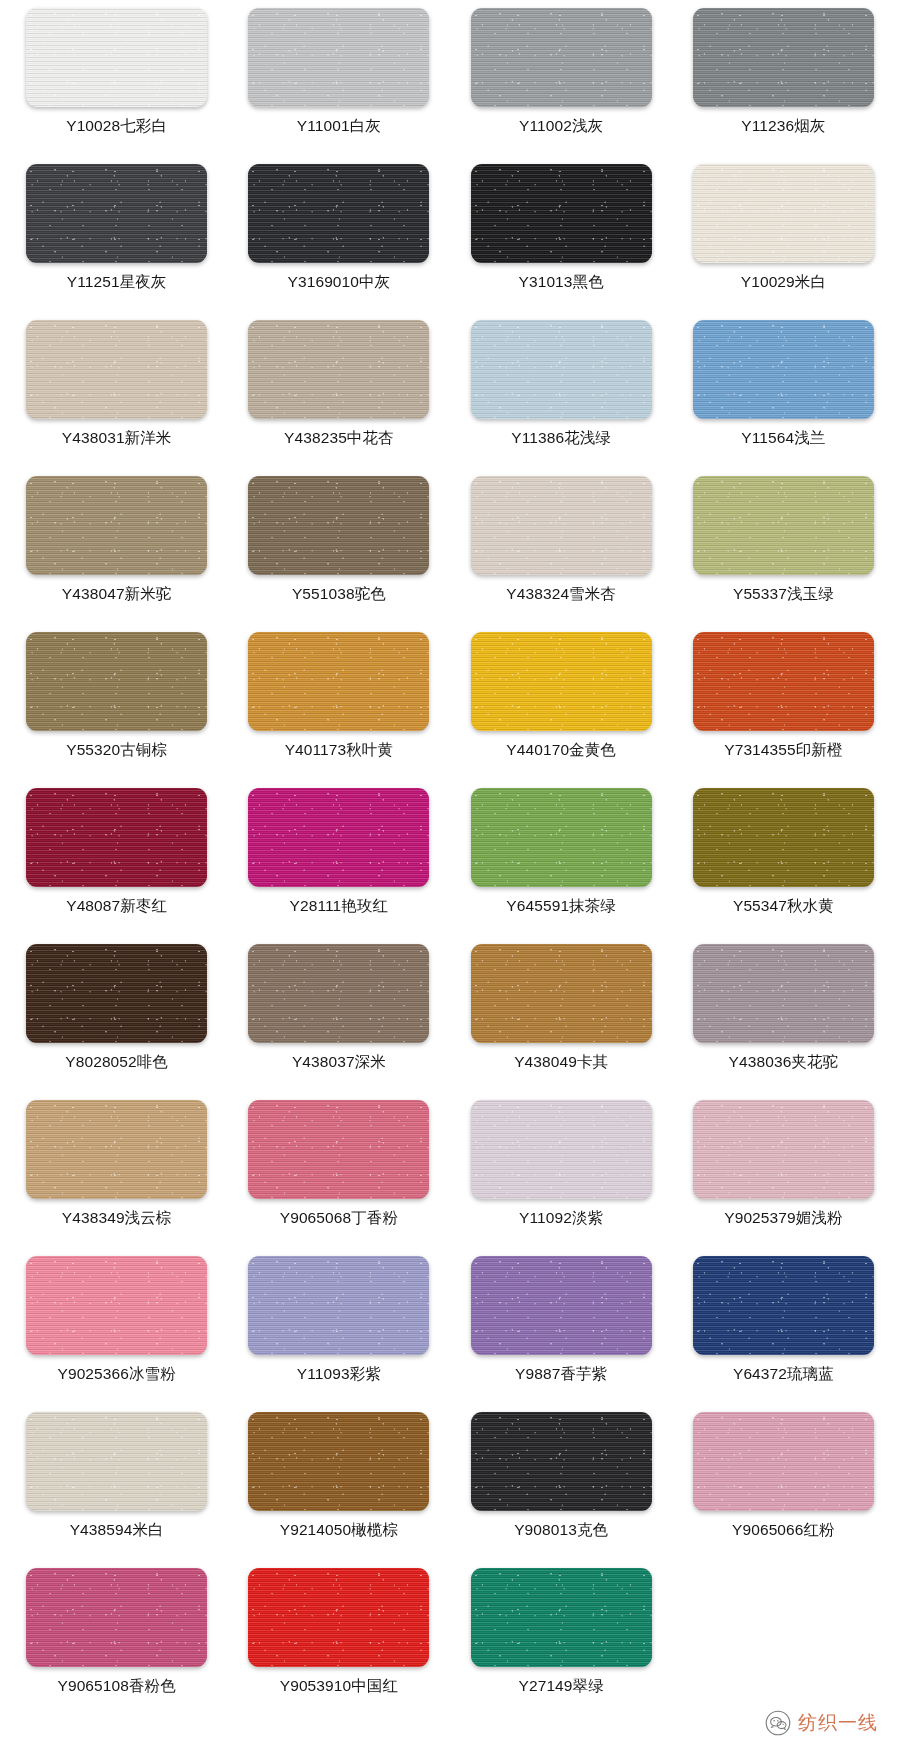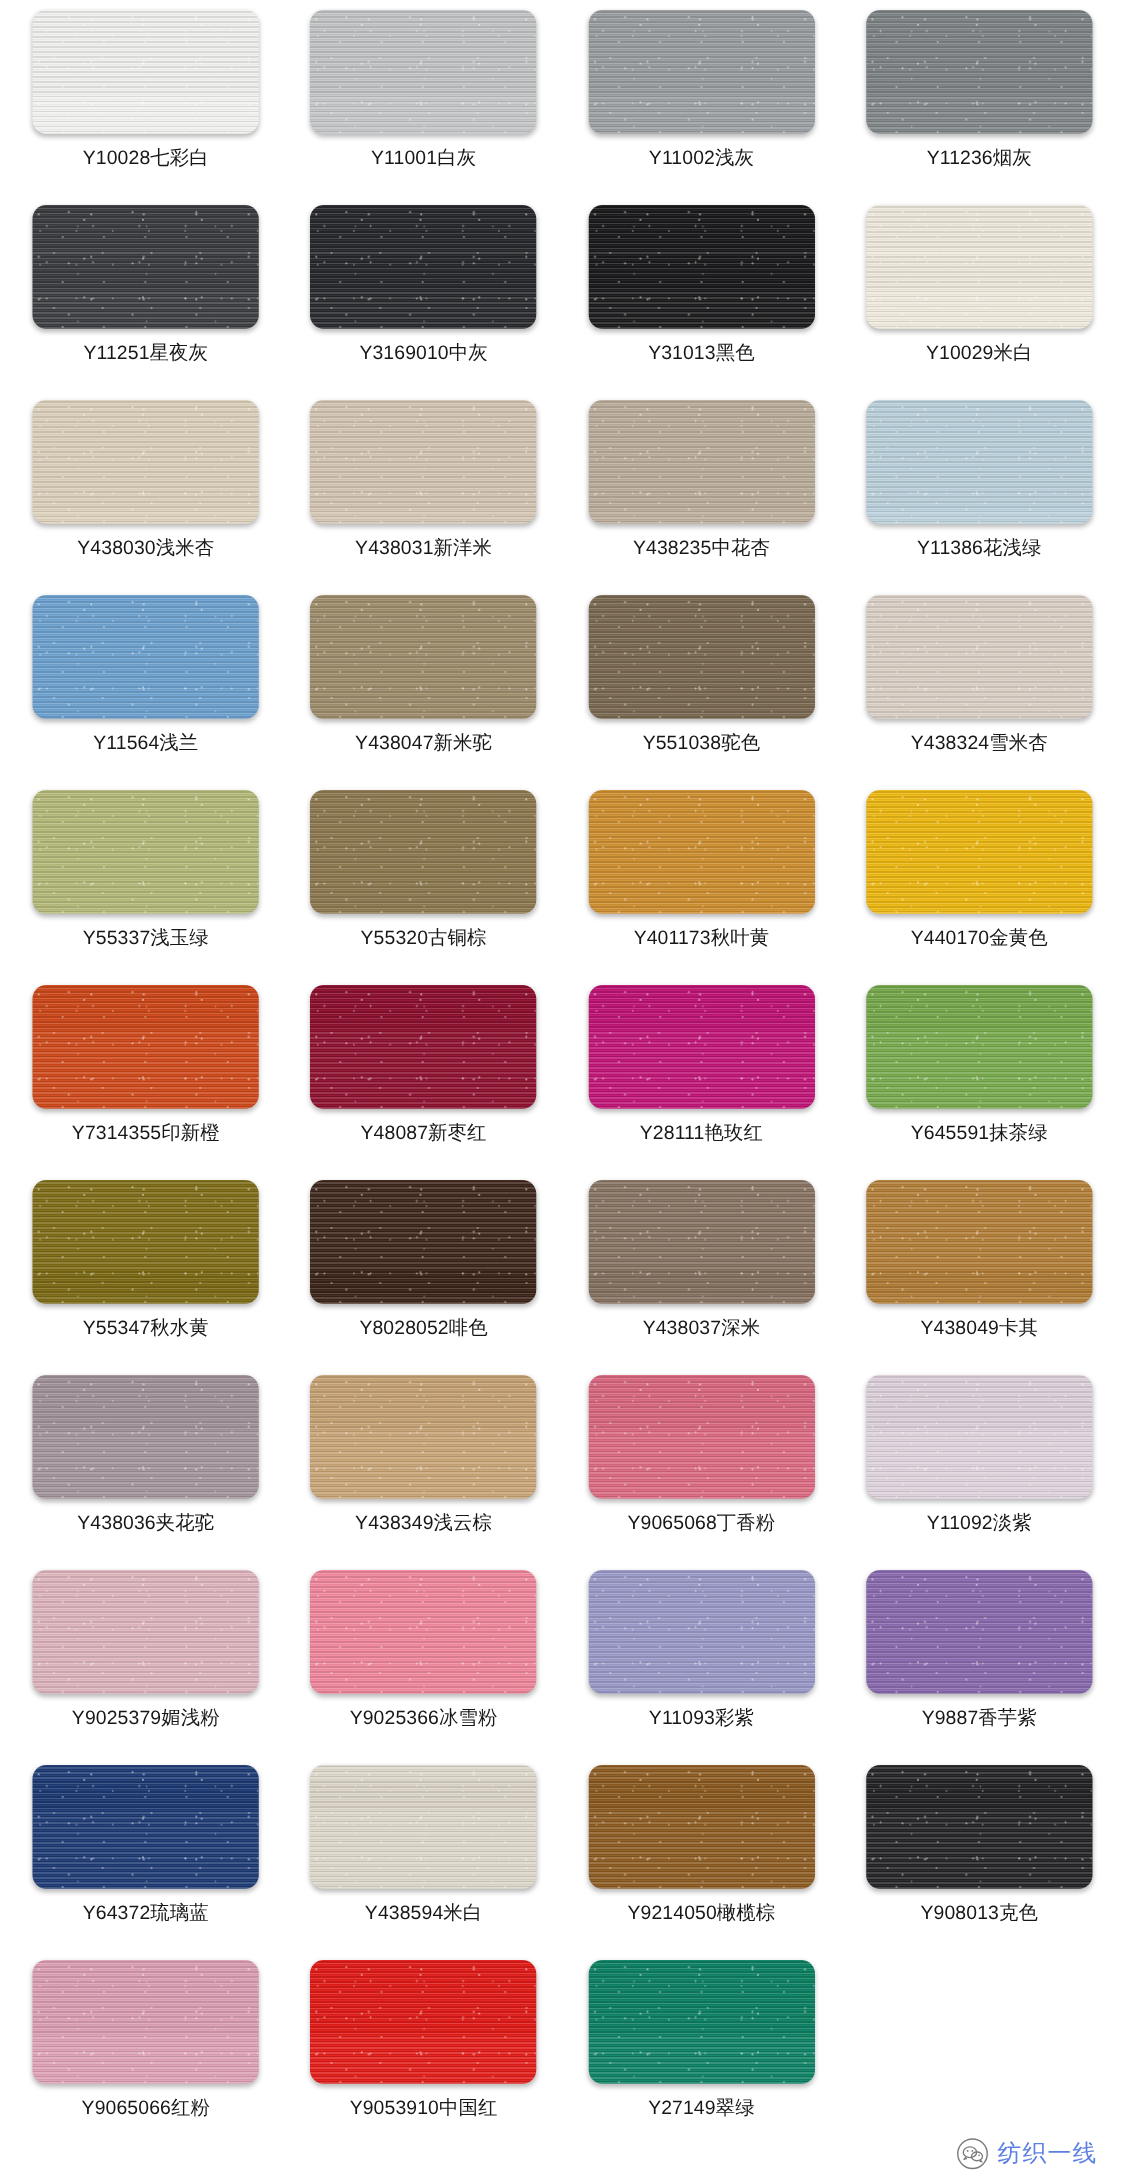--- a/index.html
+++ b/index.html
@@ -98,21 +98,21 @@
     gap: 7px;
     opacity: 0.72;
   }
   .footer-logo {
     width: 26px;
     height: 26px;
     flex: 0 0 26px;
   }
   .footer-text {
     font-size: 19px;
-    color: #1d4ed8;
+    color: #c2410c;
     letter-spacing: 1px;
   }
 </style>
 </head>
 <body>
 
 <div class="sheet">
   <div class="grid" id="grid">
       <div class="cell">
         <div class="swatch" style="background-color: rgb(241, 241, 239);"></div>
@@ -140,24 +140,20 @@
       </div>
       <div class="cell">
         <div class="swatch" style="background-color: rgb(26, 26, 28);"></div>
         <div class="caption">Y31013黑色</div>
       </div>
       <div class="cell">
         <div class="swatch" style="background-color: rgb(239, 233, 221);"></div>
         <div class="caption">Y10029米白</div>
       </div>
       <div class="cell">
-        <div class="swatch" style="background-color: rgb(222, 210, 189);"></div>
-        <div class="caption">Y438030浅米杏</div>
-      </div>
-      <div class="cell">
         <div class="swatch" style="background-color: rgb(213, 198, 180);"></div>
         <div class="caption">Y438031新洋米</div>
       </div>
       <div class="cell">
         <div class="swatch" style="background-color: rgb(188, 174, 156);"></div>
         <div class="caption">Y438235中花杏</div>
       </div>
       <div class="cell">
         <div class="swatch" style="background-color: rgb(188, 210, 221);"></div>
         <div class="caption">Y11386花浅绿</div>
@@ -270,20 +266,24 @@
         <div class="swatch" style="background-color: rgb(139, 90, 33);"></div>
         <div class="caption">Y9214050橄榄棕</div>
       </div>
       <div class="cell">
         <div class="swatch" style="background-color: rgb(35, 35, 38);"></div>
         <div class="caption">Y908013克色</div>
       </div>
       <div class="cell">
         <div class="swatch" style="background-color: rgb(221, 160, 180);"></div>
         <div class="caption">Y9065066红粉</div>
+      </div>
+      <div class="cell">
+        <div class="swatch" style="background-color: rgb(197, 77, 121);"></div>
+        <div class="caption">Y9065108香粉色</div>
       </div>
       <div class="cell">
         <div class="swatch" style="background-color: rgb(225, 27, 24);"></div>
         <div class="caption">Y9053910中国红</div>
       </div>
       <div class="cell">
         <div class="swatch" style="background-color: rgb(13, 129, 99);"></div>
         <div class="caption">Y27149翠绿</div>
       </div>
     </div>

